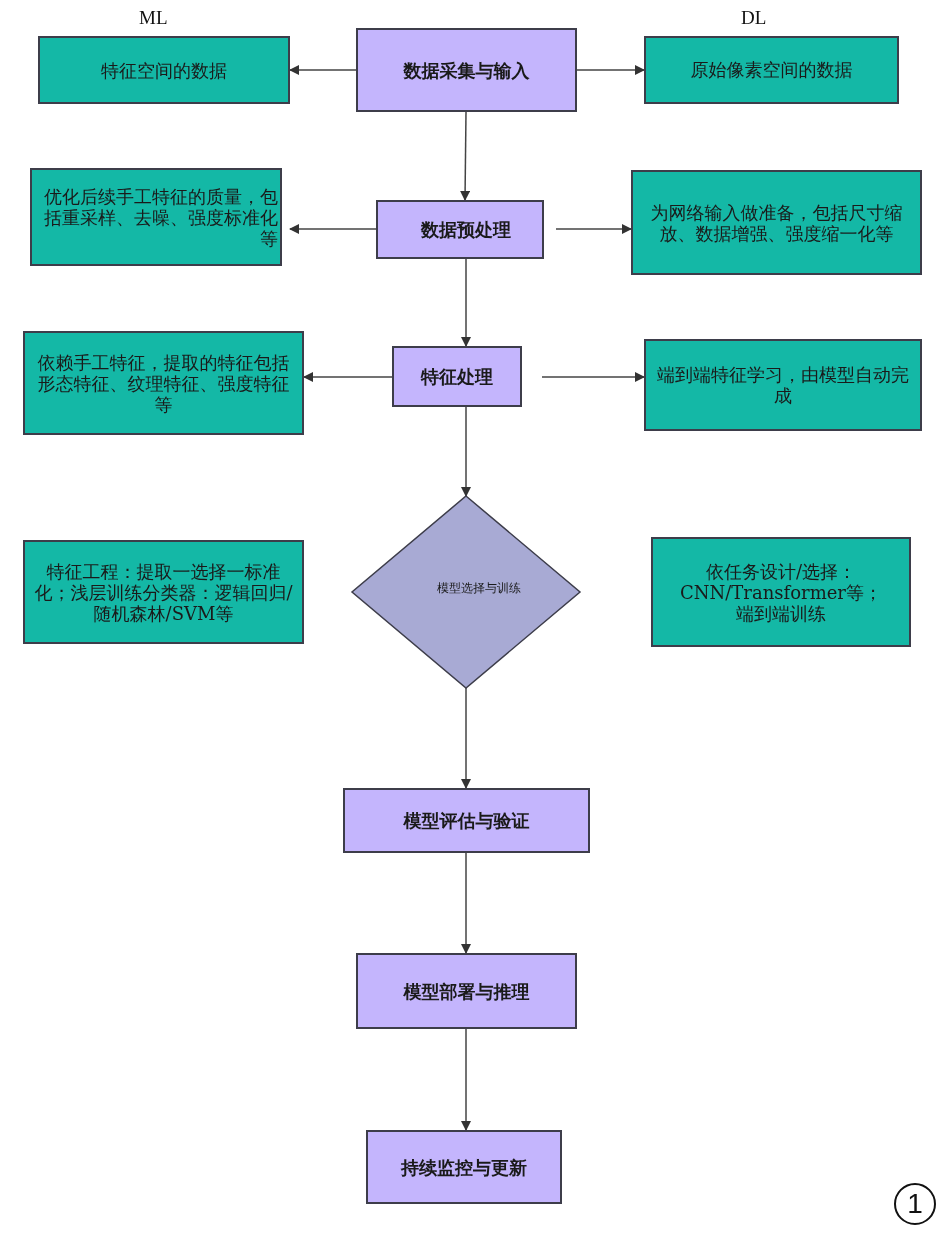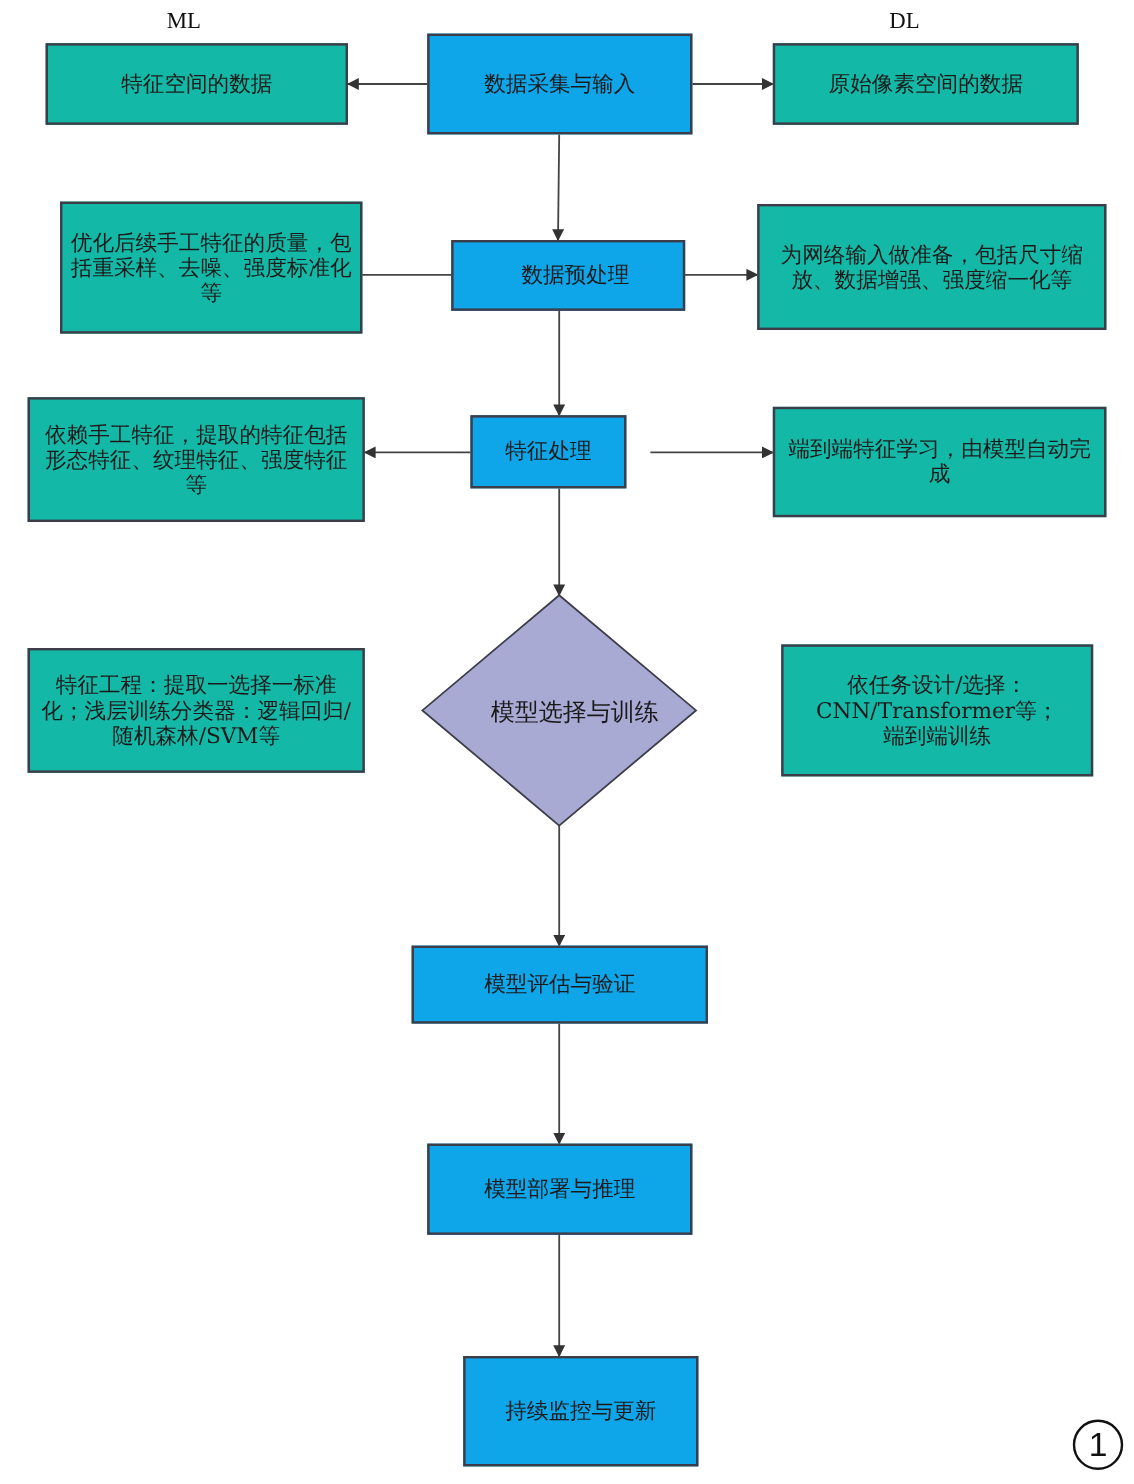--- a/index.html
+++ b/index.html
@@ -2,25 +2,25 @@
 <html><head>
 <meta charset="utf-8">
 <style>
   html, body { margin: 0; padding: 0; background: #ffffff; }
   body { width: 945px; height: 1237px; position: relative; overflow: hidden;
          font-family: "DejaVu Serif", "Liberation Serif", serif; color: #1a1a1a; }
   .col-label { position: absolute; font-family: "Liberation Serif", serif; font-size: 19px; color: #111; }
   .box { position: absolute; box-sizing: border-box; border: 2px solid #3d3d4a;
          display: flex; align-items: center; justify-content: center; text-align: center;
          font-size: 18px; line-height: 21px; }
-  .box.main { background: #0ea5e9; }
+  .box.main { background: #c4b5fd; font-weight: bold; }
   .box.side { background: #14b8a6; }
   .box span { display: block; }
   svg.lines { position: absolute; left: 0; top: 0; }
-  .diamond-label { position: absolute; font-size: 20px; text-align: center; }
+  .diamond-label { position: absolute; font-size: 12px; text-align: center; }
   .badge { position: absolute; left: 894px; top: 1183px; width: 42px; height: 42px;
            border: 2px solid #111; border-radius: 50%; box-sizing: border-box;
            display: flex; align-items: center; justify-content: center;
            font-family: "Liberation Sans", sans-serif; font-size: 28px; color: #111; }
 </style>
 </head>
 <body>
 
 <svg class="lines" width="945" height="1237">
   <defs>
@@ -45,41 +45,41 @@
 
   <polygon points="466,496 580,592 466,688 352,592" fill="#a8aad4" stroke="#3d3d4a" stroke-width="1.5"></polygon>
 </svg>
 
 <div class="col-label" style="left:139px; top:7px;">ML</div>
 <div class="col-label" style="left:741px; top:7px;">DL</div>
 
 <div class="box main" style="left:356px; top:28px; width:221px; height:84px;">
   <span>数据采集与输入</span>
 </div>
-<div class="box main" style="left:376px; top:200px; width:195px; height:59px;padding-left:12px;">
+<div class="box main" style="left:376px; top:200px; width:168px; height:59px;padding-left:12px;">
   <span>数据预处理</span>
 </div>
 <div class="box main" style="left:392px; top:346px; width:130px; height:61px;">
   <span>特征处理</span>
 </div>
 <div class="diamond-label" style="left:392px; top:580px; width:174px;">模型选择与训练</div>
 <div class="box main" style="left:343px; top:788px; width:247px; height:65px;">
   <span>模型评估与验证</span>
 </div>
 <div class="box main" style="left:356px; top:953px; width:221px; height:76px;">
   <span>模型部署与推理</span>
 </div>
-<div class="box main" style="left:386px; top:1130px; width:196px; height:92px;">
+<div class="box main" style="left:366px; top:1130px; width:196px; height:74px;">
   <span>持续监控与更新</span>
 </div>
 
 <div class="box side" style="left:38px; top:36px; width:252px; height:68px;">
   <span>特征空间的数据</span>
 </div>
-<div class="box side" style="left:50px; top:168px; width:252px; height:110px; padding:0 2px;">
+<div class="box side" style="left:30px; top:168px; width:252px; height:98px; padding:0 2px;text-align:right;">
   <span>优化后续手工特征的质量，包括重采样、去噪、强度标准化等</span>
 </div>
 <div class="box side" style="left:23px; top:331px; width:281px; height:104px; padding:0 6px;">
   <span>依赖手工特征，提取的特征包括形态特征、纹理特征、强度特征等</span>
 </div>
 <div class="box side" style="left:23px; top:540px; width:281px; height:104px; padding:0 6px;">
   <span>特征工程：提取一选择一标准化；浅层训练分类器：逻辑回归/随机森林/SVM等</span>
 </div>
 
 <div class="box side" style="left:644px; top:36px; width:255px; height:68px;font-family:Liberation Serif, serif;">

